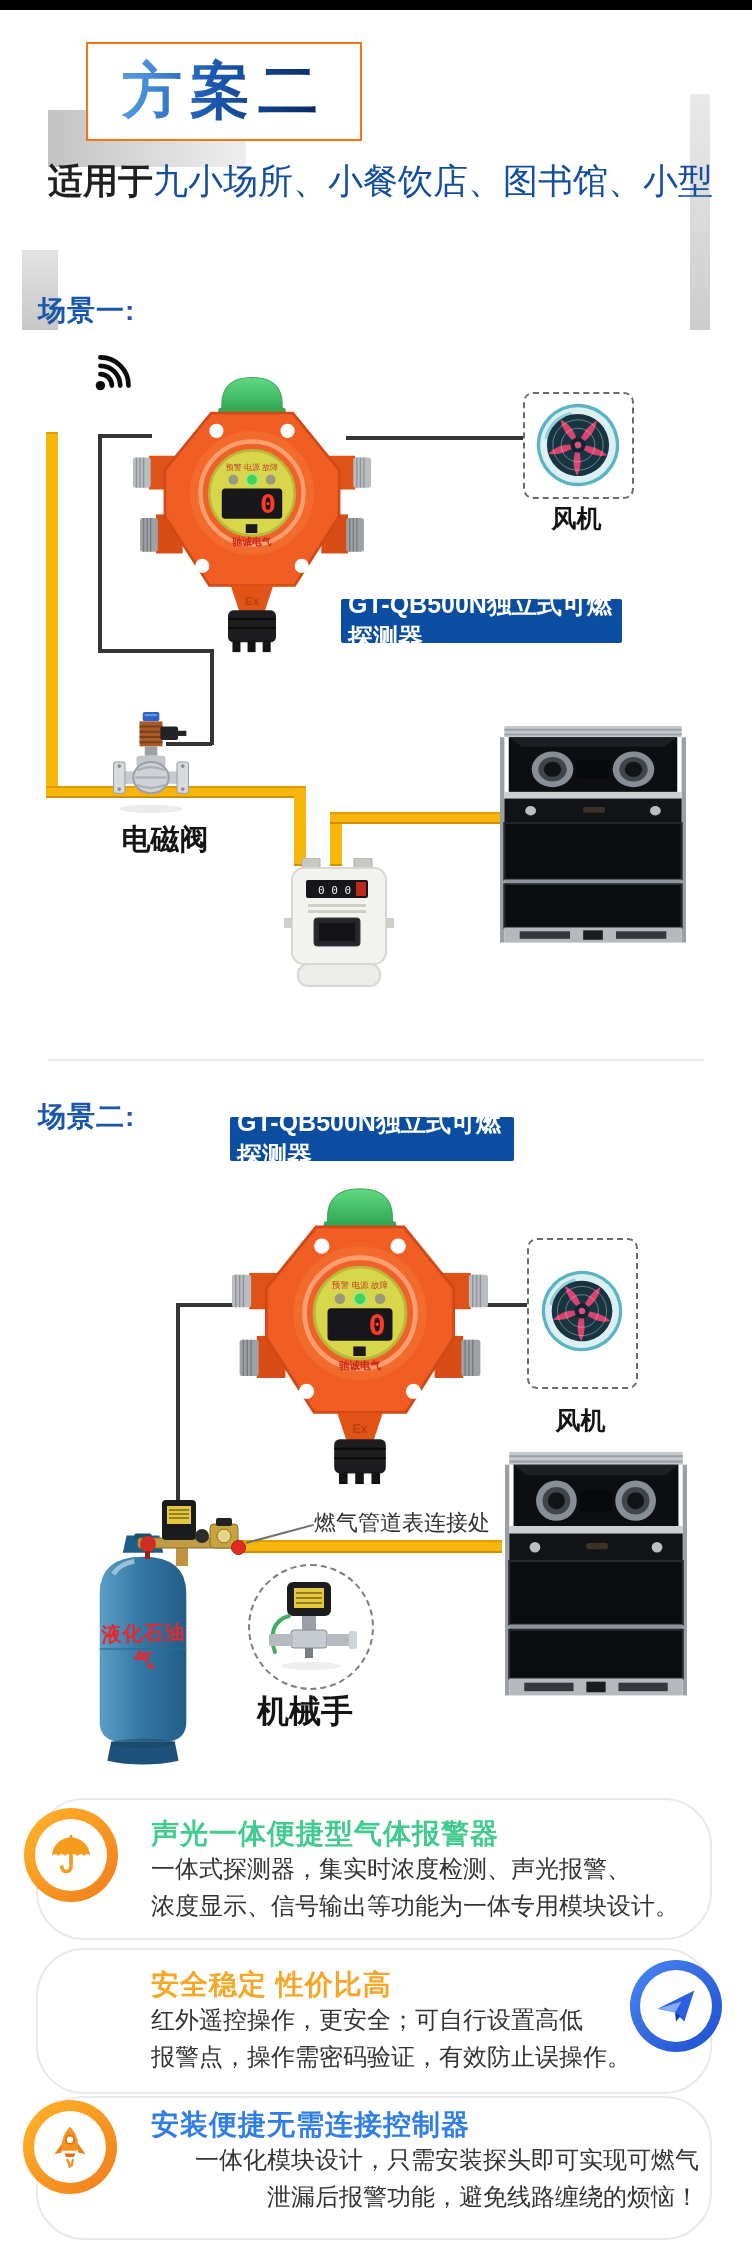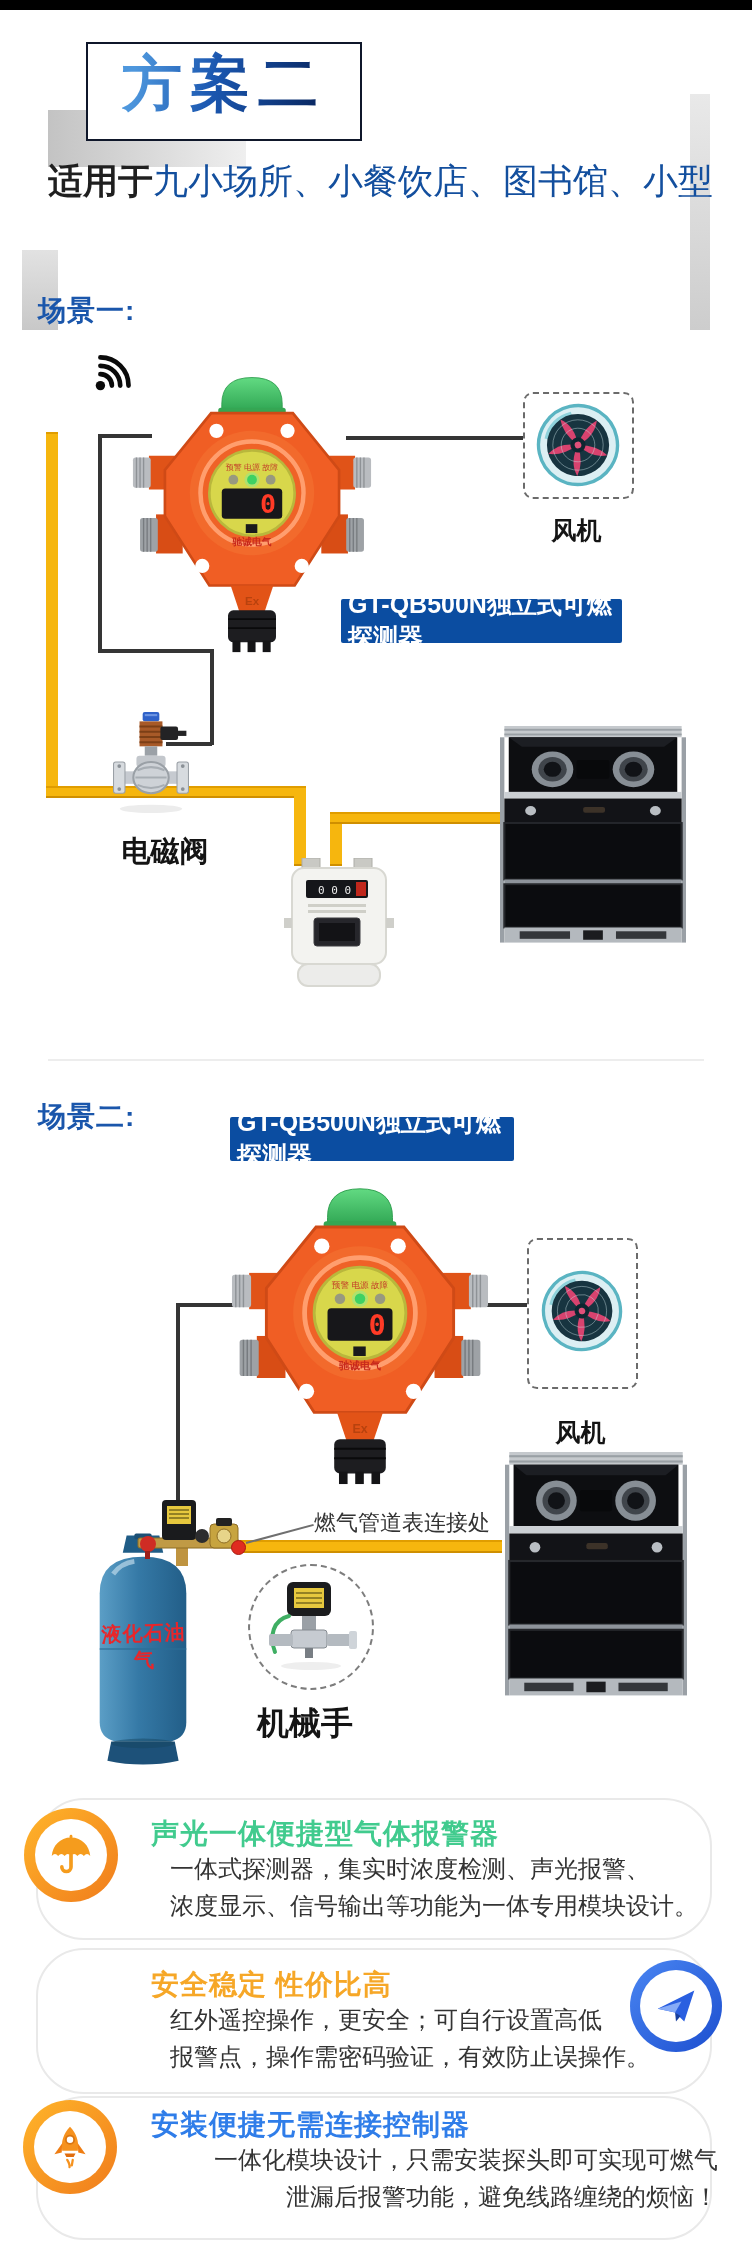--- a/index.html
+++ b/index.html
@@ -4,52 +4,52 @@
 <style>
   html,body{margin:0;padding:0;background:#fff;}
   .page{position:relative;width:752px;height:2241px;background:#fff;overflow:hidden;
         font-family:"Liberation Sans",sans-serif;color:#222;}
   .abs{position:absolute;}
   .topbar{left:0;top:0;width:752px;height:10px;background:#000;}
   
   .deco-bar{background:linear-gradient(90deg,#c3c3c3,#efefef);}
   .deco-bar-r{background:linear-gradient(180deg,#e9e9e9,#cdcdcd);}
   .deco-bar-l{background:linear-gradient(180deg,#e2e2e2,#c8c8c8);}
-  .title-card{left:86px;top:42px;width:272px;height:95px;background:#fff;border:2px solid #0f172a;
-              display:flex;align-items:flex-start;justify-content:center;}
+  .title-card{left:86px;top:42px;width:272px;height:95px;background:#fff;border:2px solid #f97316;
+              display:flex;align-items:center;justify-content:center;}
   .title-text{font-size:60px;font-weight:800;letter-spacing:8px;
               background:linear-gradient(100deg,#4e97dd 8%,#1b57b0 45%,#0a2a66 92%);
               -webkit-background-clip:text;background-clip:text;color:transparent;}
   .subtitle{left:48px;top:156px;width:672px;font-family:"Liberation Serif",serif;
             font-size:35px;line-height:51px;font-weight:600;}
   .sub-dark{color:#1f1f1f;}
   .sub-blue{color:#134f9e;font-weight:400;}
   
   .scene-heading{font-size:28px;font-weight:bold;color:#1a56ab;letter-spacing:1px;}
   .pipe{background:#f6b60e;box-shadow:inset 0 2px 0 #e09d00, inset 0 -2px 0 #cf8f00;}
   .wire{background:#353535;}
   .device-label{background:#0b4da1;color:#fff;font-size:25px;font-weight:bold;
                 display:flex;align-items:center;justify-content:center;border-radius:2px;padding-left:7px;}
   .fan-box{border:2px dashed #6b6b6b;border-radius:10px;background:#fff;}
-  .small-label{font-size:26px;font-weight:bold;color:#141414;text-align:center;margin-top:12px;}
+  .small-label{font-size:26px;font-weight:bold;color:#141414;text-align:center;}
   .divider{background:#ededed;}
   .note-text{font-size:22px;color:#333;}
   .leader{border-top:2px solid #6f6f6f;transform-origin:left center;}
   .red-dot{width:13px;height:13px;border-radius:50%;background:#e02b20;border:1px solid #a91a10;}
   .dash-circle{border:2px dashed #7d7d7d;border-radius:50%;background:#fff;}
   .cyl-text{color:#e8262b;font-weight:bold;font-size:20px;text-align:center;letter-spacing:1px;}
   
   .feature-card{background:#fff;border:2px solid #e9e9e9;border-radius:48px;}
   .icon-ring{border-radius:50%;display:flex;align-items:center;justify-content:center;}
   .icon-inner{width:72px;height:72px;border-radius:50%;background:#fff;display:flex;
               align-items:center;justify-content:center;}
   .ring-orange{background:linear-gradient(135deg,#ffb52a,#f07c1c);}
   .ring-blue{background:linear-gradient(135deg,#4a86f2,#1c4ecf);}
   .feature-title{font-size:28px;font-weight:bold;letter-spacing:1px;}
-  .feature-body{font-size:24px;color:#333;line-height:37px;margin-left:19px;}
+  .feature-body{font-size:24px;color:#333;line-height:37px;}
 </style>
 </head>
 <body>
 
 <div class="page">
 
   <svg width="0" height="0" style="position:absolute">
     <defs>
       <linearGradient id="gdome" x1="0" y1="0" x2="0" y2="1">
         <stop offset="0" stop-color="#62da82"></stop>

